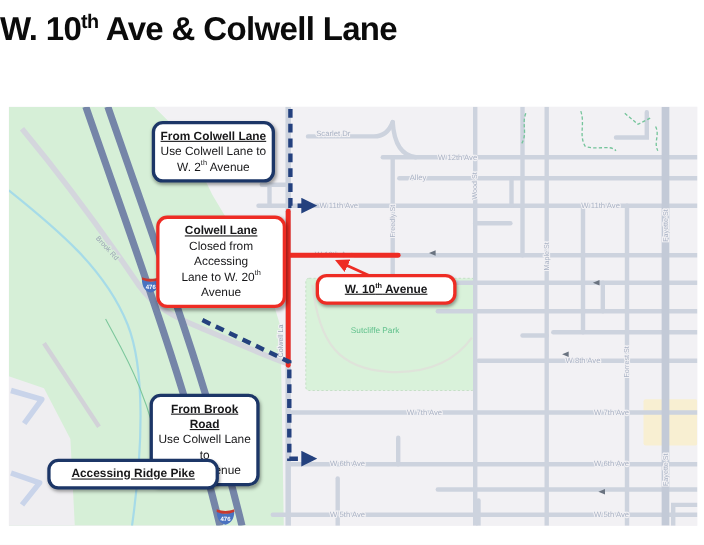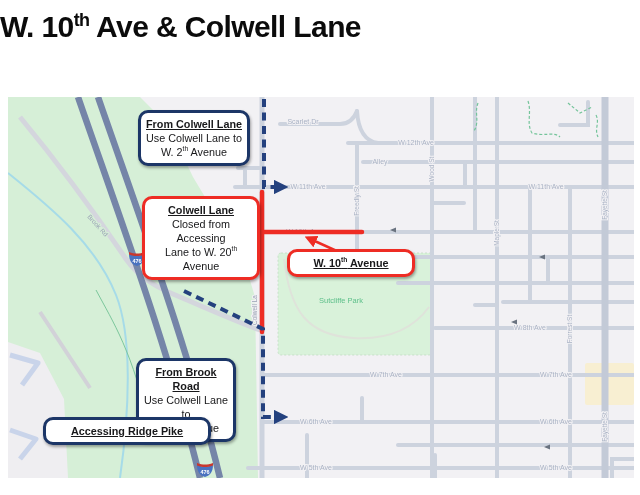--- a/index.html
+++ b/index.html
@@ -181,17 +181,17 @@
 
     <div class="callout red" style="left:279px;top:152px;width:128px;">
       <div class="co-title"><span>W. 10</span><sup>th</sup><span> Avenue</span></div>
     </div>
 
     <div class="callout navy" style="left:128px;top:242px;width:100px;margin-top:19px;">
       <div class="co-title">From Brook Road</div>
       <div class="co-body"><span>Use Colwell Lane to</span><br><span>W. 1</span><sup>th</sup><span> Avenue</span></div>
     </div>
 
-    <div class="callout navy" style="left:35px;top:320px;width:168px;">
+    <div class="callout navy" style="left:35px;top:320px;width:156px;">
       <div class="co-title">Accessing Ridge Pike</div>
     </div>
   </div>
 </div>
 
 </body></html>

